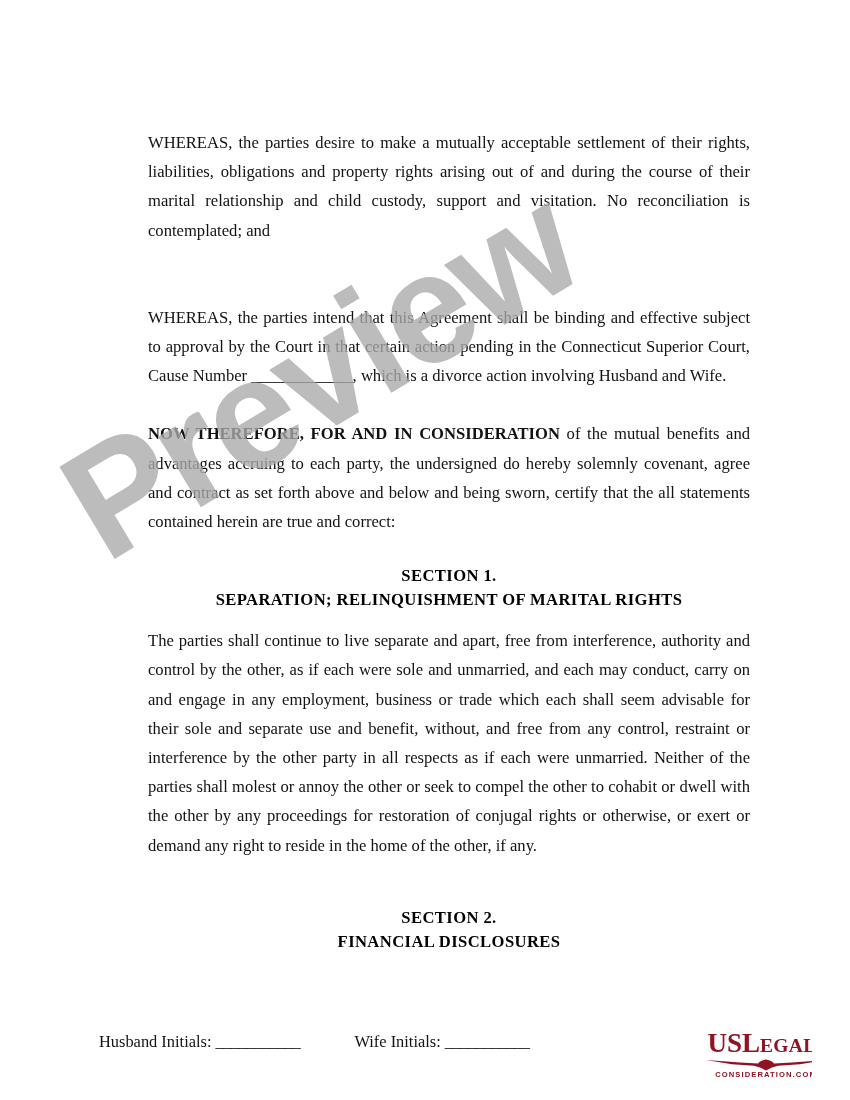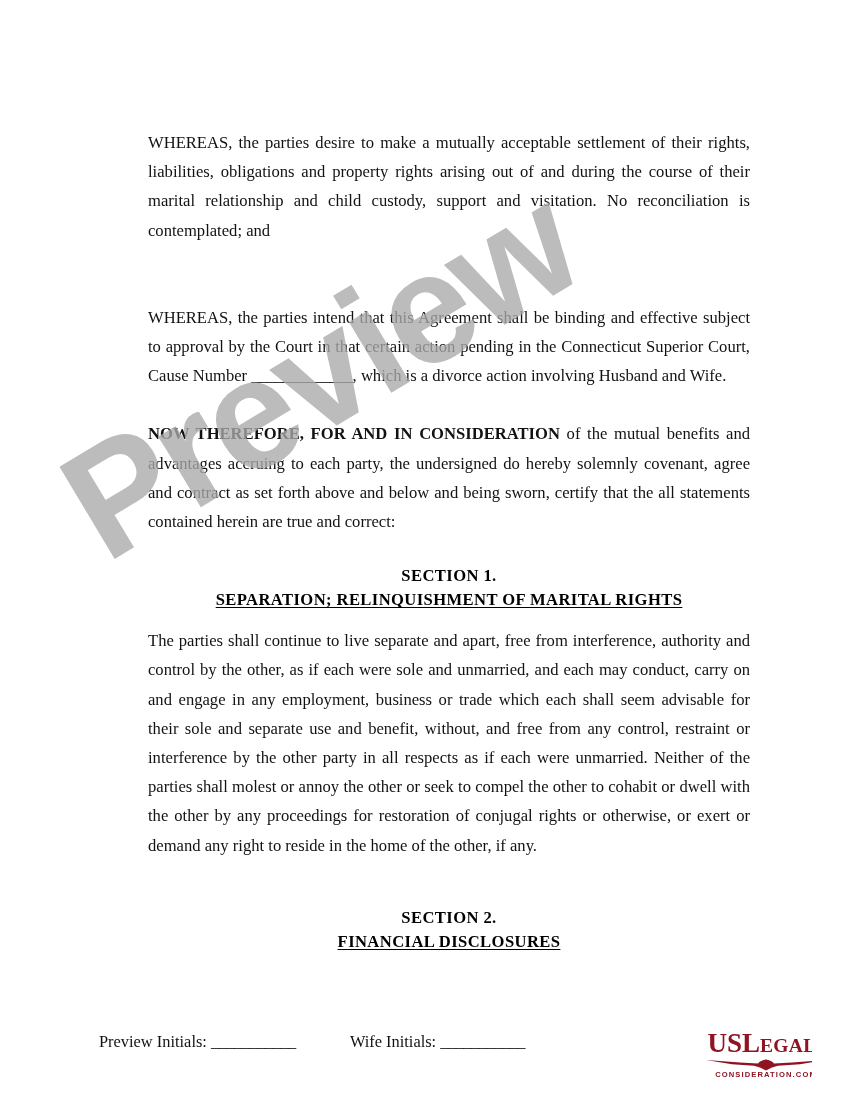--- a/index.html
+++ b/index.html
@@ -83,21 +83,20 @@
     font-size: 16.6px;
     line-height: 24px;
     font-weight: bold;
   }
   .section-heading-num {
     display: block;
     letter-spacing: 0.4px;
   }
   .section-heading-title {
     display: inline-block;
-    text-decoration: underline;
     text-underline-offset: 2px;
     letter-spacing: 0.4px;
   }
 
   .blank-inline {
     letter-spacing: -0.5px;
   }
 
   
   .footer {
@@ -210,21 +209,21 @@
 
   </div>
 
   <div class="watermark-layer">
     <div class="watermark-text">Preview</div>
   </div>
 
   <div class="footer">
 
     <div class="initials-row">
-      <span class="initials-item">Preview Initials:</span>
+      <span class="initials-item">Husband Initials:</span>
       <span class="initials-blank">___________</span>
       <span class="initials-gap"></span>
       <span class="initials-item">Wife Initials:</span>
       <span class="initials-blank">___________</span>
     </div>
 
     <div class="logo">
       <div class="logo-wordmark"><span class="logo-us">US</span><span class="logo-l">L</span><span class="logo-egal">EGAL</span><span class="logo-tm">™</span></div>
 
       <div class="logo-eagle">

